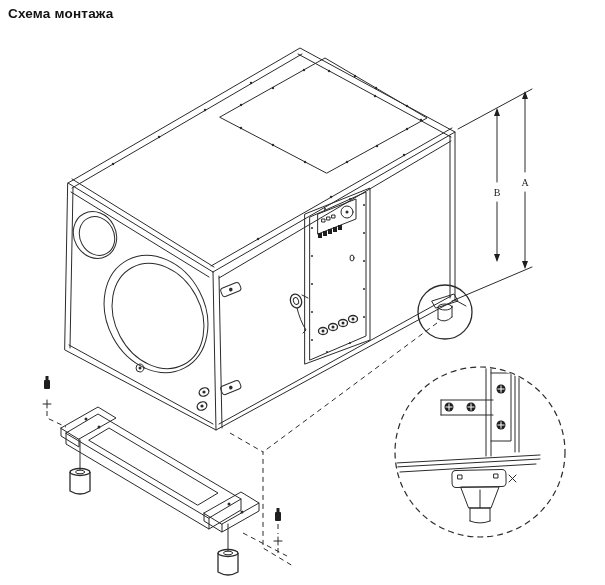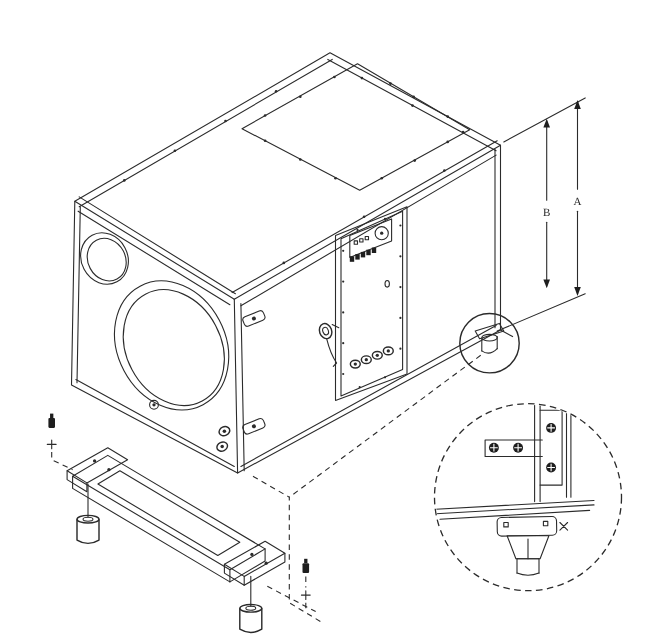--- a/index.html
+++ b/index.html
@@ -21,20 +21,21 @@
   .ln-th{stroke:#2b2b2b;fill:none;stroke-width:1.3;stroke-linejoin:round;}
   .fill{fill:#1e1e1e;stroke:none;}
   .dot{fill:#2b2b2b;stroke:none;}
   .dash{stroke:#2b2b2b;fill:none;stroke-width:1;stroke-dasharray:5 4;}
   .dimtxt{font-family:"Liberation Serif",serif;font-size:10px;fill:#1e1e1e;}
 </style>
 </head>
 <body>
 
 <div class="page">
+  <div class="title">Схема монтажа</div>
 
   <svg width="605" height="585" viewBox="0 0 605 585">
     <defs>
       <clipPath id="clipDetail">
           <circle cx="480" cy="452" r="84"></circle>
         </clipPath>
     </defs>
 
     <g>
       <path class="ln" d="M68,183 L300,48 L455,132 L455,300 L216,430 L65,350 Z"></path>

